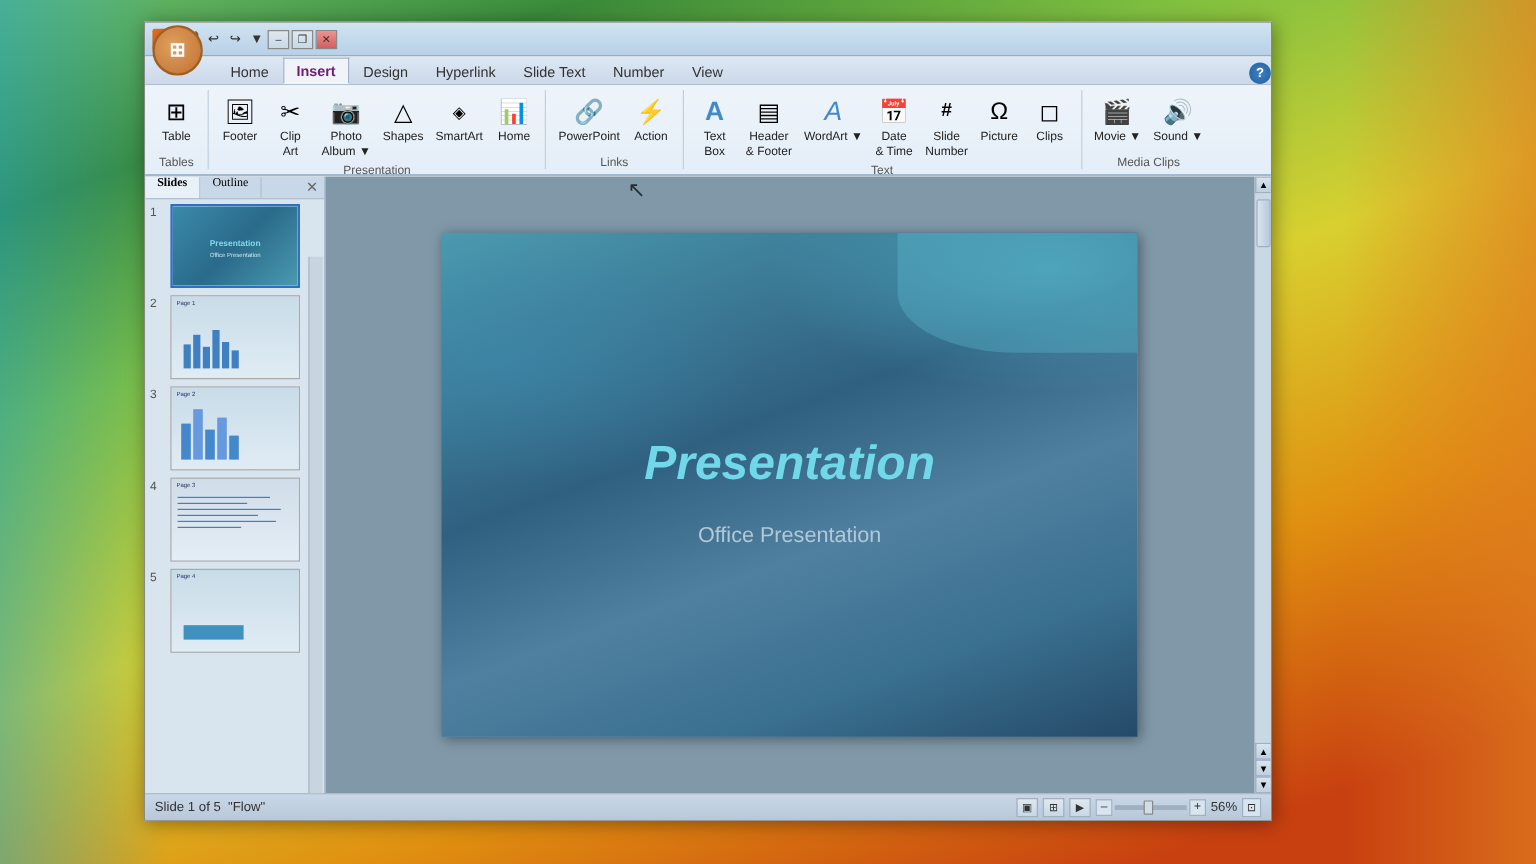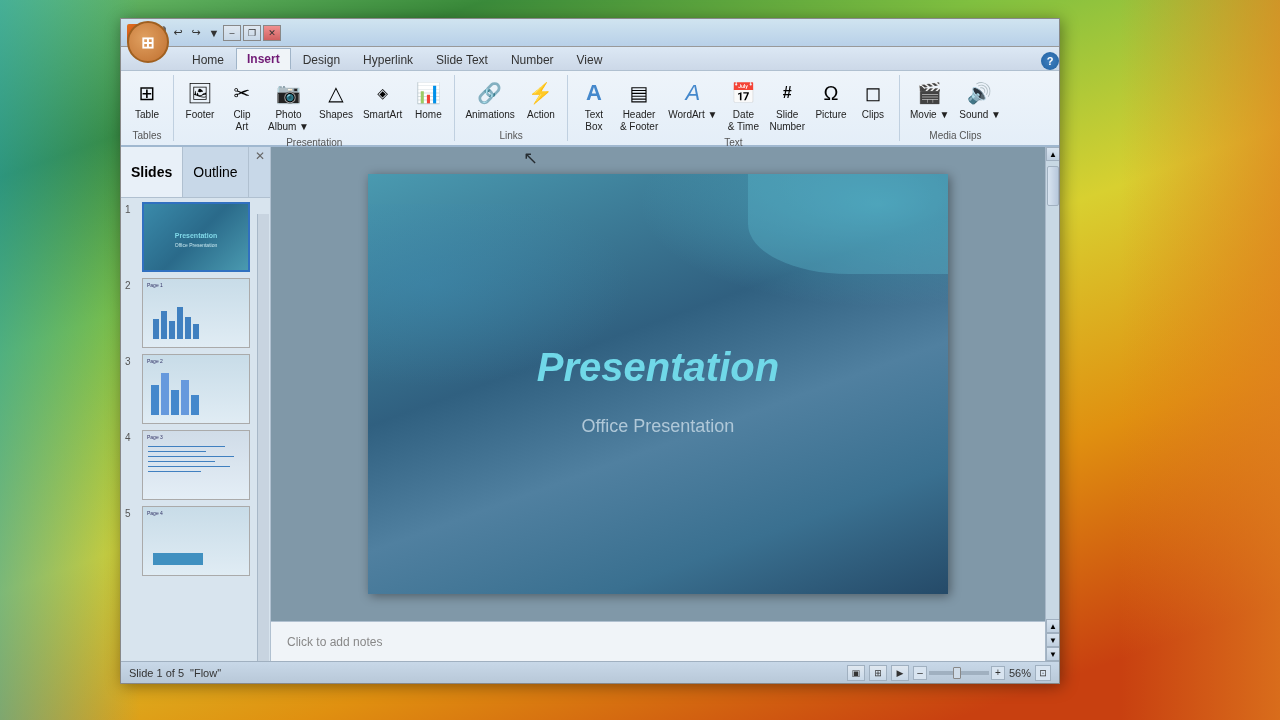--- a/index.html
+++ b/index.html
@@ -206,24 +206,25 @@
       display: flex;
       flex-direction: column;
       overflow: hidden;
     }
     .slides-tabs {
       display: flex;
       background: #c8d8e8;
       border-bottom: 1px solid #b0c0d0;
     }
     .slides-tab {
-      padding: 17px 10px;
-      font-size: 14px;
+      padding: 0 10px;
+      font-size: 10px;
       cursor: pointer;
       border-right: 1px solid #b0c0d0;
+      font-family: Liberation Serif, serif;
     }
     .slides-tab.active {
       background: #e8f0f8;
       font-weight: bold;
     }
     .slides-close {
       margin-left: auto;
       padding: 2px 5px;
       cursor: pointer;
       font-size: 12px;
@@ -644,21 +645,21 @@
             <div class="ribbon-btn-label">Home</div>
           </div>
         </div>
         <div class="ribbon-group-label">Presentation</div>
       </div>
 
       <div class="ribbon-group">
         <div class="ribbon-group-buttons">
           <div class="ribbon-btn">
             <div class="ribbon-btn-icon">🔗</div>
-            <div class="ribbon-btn-label">Animations</div>
+            <div class="ribbon-btn-label">PowerPoint</div>
           </div>
           <div class="ribbon-btn">
             <div class="ribbon-btn-icon">⚡</div>
             <div class="ribbon-btn-label">Action</div>
           </div>
         </div>
         <div class="ribbon-group-label">Links</div>
       </div>
 
       <div class="ribbon-group">
@@ -796,23 +797,20 @@
             <div style="position:absolute;left:252px;top:0px;font-size:18px;color:rgba(0,0,0,0.7);pointer-events:none;">↖</div>
             <div class="slide-canvas">
               <div class="slide-wave-top"></div>
               <div class="slide-wave-mid"></div>
 
               <div style="position:absolute;top:0;right:0;width:200px;height:100px;border-bottom-left-radius:50%;background:rgba(100,200,220,0.3);"></div>
               <div class="slide-title-text">Presentation</div>
               <div class="slide-subtitle-text">Office Presentation</div>
             </div>
           </div>
-          <div class="notes-area">
-            <span>Click to add notes</span>
-          </div>
         </div>
 
         <div class="v-scrollbar">
           <div class="scrollbar-btn">▲</div>
           <div class="scrollbar-track">
             <div class="scrollbar-thumb"></div>
           </div>
 
           <div class="scrollbar-btn">▲</div>
           <div class="scrollbar-btn">▼</div>

